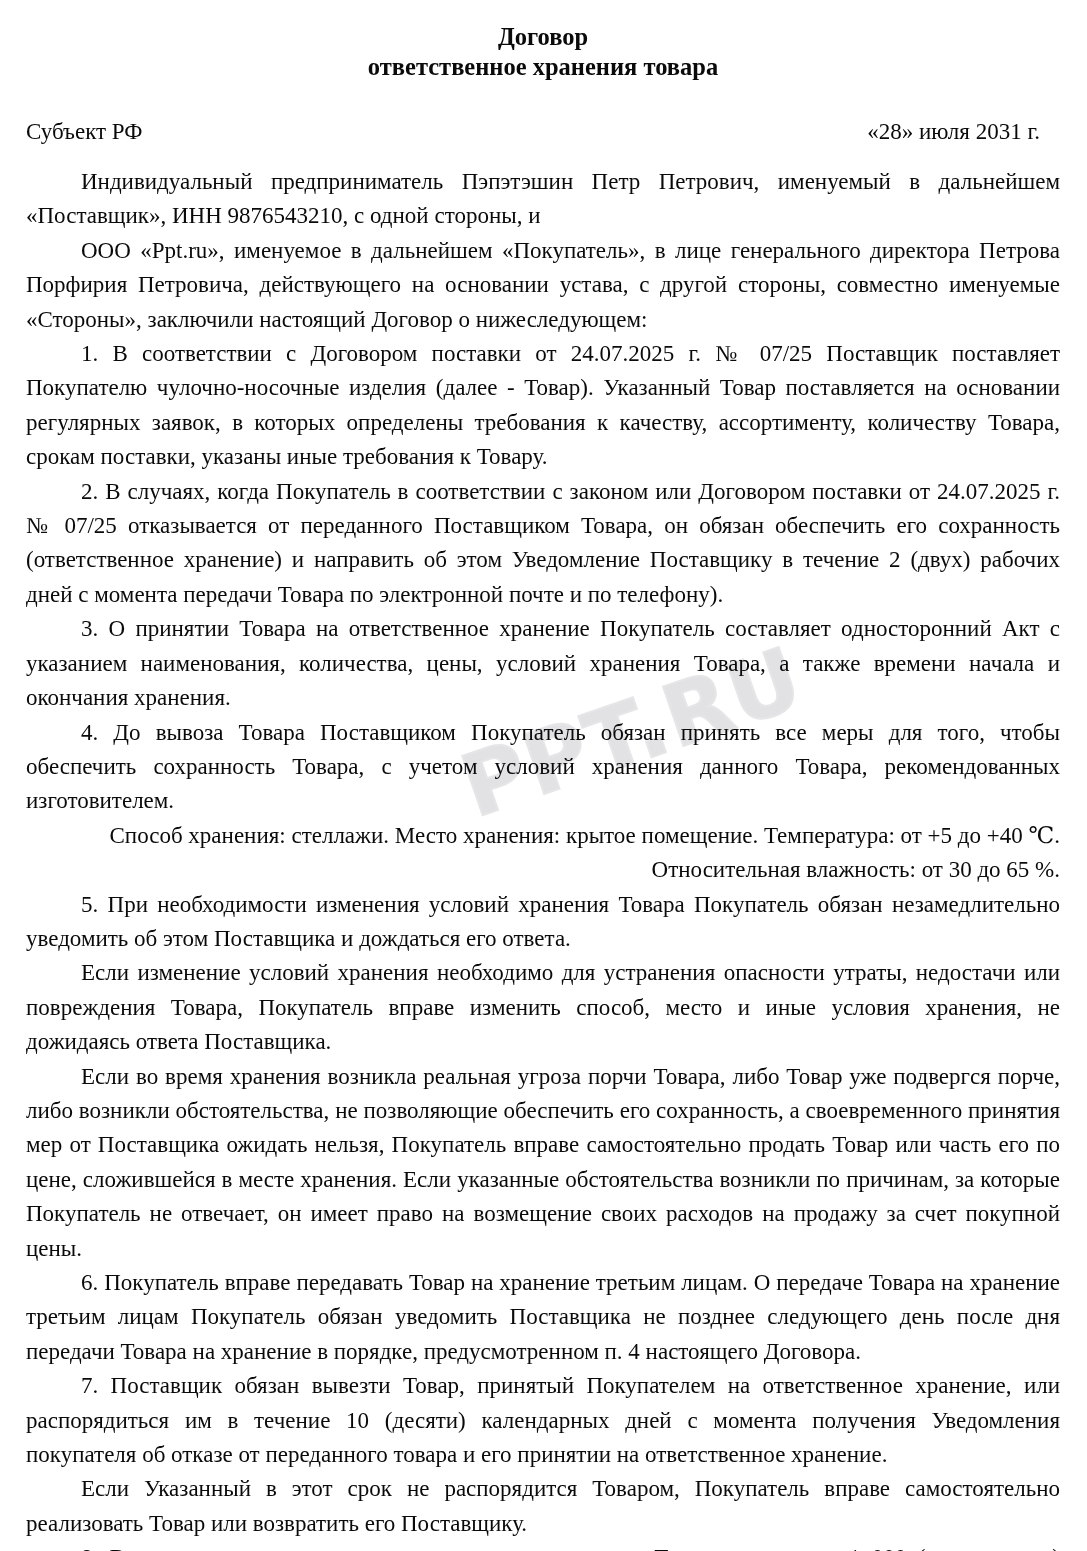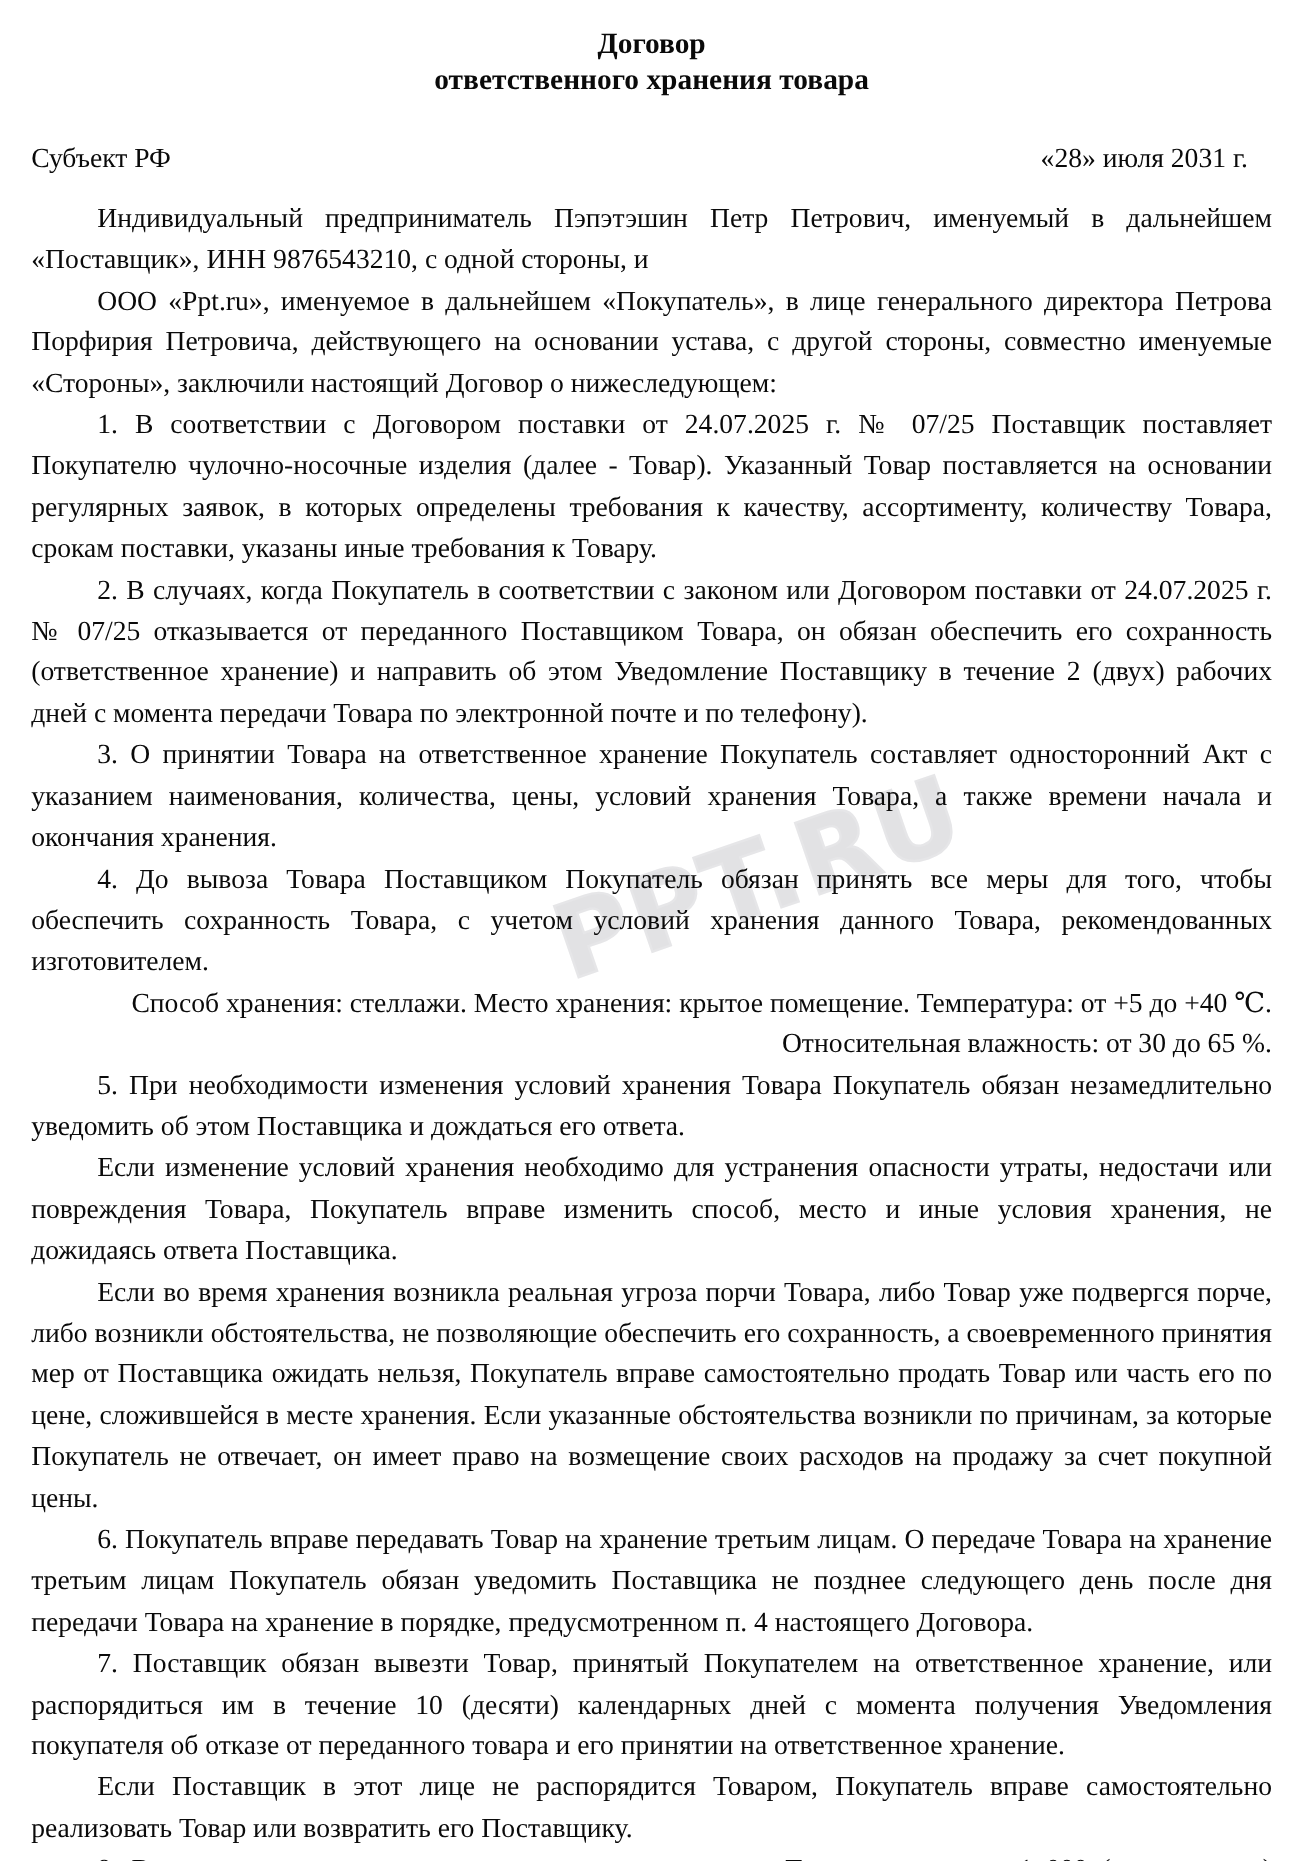--- a/index.html
+++ b/index.html
@@ -112,40 +112,40 @@
 <div class="page">
 
   <div class="watermark">
     <div class="watermark-text">PPT.RU</div>
   </div>
 
   <div class="content">
 
     <div class="doc-title">
       <span class="title-line">Договор</span>
-      <span class="title-line">ответственного хранения товара</span>
+      <span class="title-line">ответственное хранения товара</span>
     </div>
 
     <div class="meta-row">
       <span class="meta-left">Субъект РФ</span>
       <span class="meta-right">«28» июля 2031 г.</span>
     </div>
 
     <div class="body-block">
       <p class="para">Индивидуальный предприниматель Пэпэтэшин Петр Петрович, именуемый в дальнейшем «Поставщик», ИНН 9876543210, с одной стороны, и</p>
       <p class="para">ООО «Ppt.ru», именуемое в дальнейшем «Покупатель», в лице генерального директора Петрова Порфирия Петровича, действующего на основании устава, с другой стороны, совместно именуемые «Стороны», заключили настоящий Договор о нижеследующем:</p>
       <p class="para">1. В соответствии с Договором поставки от 24.07.2025 г. № 07/25 Поставщик поставляет Покупателю чулочно-носочные изделия (далее - Товар). Указанный Товар поставляется на основании регулярных заявок, в которых определены требования к качеству, ассортименту, количеству Товара, срокам поставки, указаны иные требования к Товару.</p>
       <p class="para">2. В случаях, когда Покупатель в соответствии с законом или Договором поставки от 24.07.2025 г. № 07/25 отказывается от переданного Поставщиком Товара, он обязан обеспечить его сохранность (ответственное хранение) и направить об этом Уведомление Поставщику в течение 2 (двух) рабочих дней с момента передачи Товара по электронной почте и по телефону).</p>
       <p class="para">3. О принятии Товара на ответственное хранение Покупатель составляет односторонний Акт с указанием наименования, количества, цены, условий хранения Товара, а также времени начала и окончания хранения.</p>
       <p class="para">4. До вывоза Товара Поставщиком Покупатель обязан принять все меры для того, чтобы обеспечить сохранность Товара, с учетом условий хранения данного Товара, рекомендованных изготовителем.</p>
       <p class="para nojustify">Способ хранения: стеллажи. Место хранения: крытое помещение. Температура: от +5 до +40 ℃. Относительная влажность: от 30 до 65 %.</p>
       <p class="para">5. При необходимости изменения условий хранения Товара Покупатель обязан незамедлительно уведомить об этом Поставщика и дождаться его ответа.</p>
       <p class="para">Если изменение условий хранения необходимо для устранения опасности утраты, недостачи или повреждения Товара, Покупатель вправе изменить способ, место и иные условия хранения, не дожидаясь ответа Поставщика.</p>
       <p class="para">Если во время хранения возникла реальная угроза порчи Товара, либо Товар уже подвергся порче, либо возникли обстоятельства, не позволяющие обеспечить его сохранность, а своевременного принятия мер от Поставщика ожидать нельзя, Покупатель вправе самостоятельно продать Товар или часть его по цене, сложившейся в месте хранения. Если указанные обстоятельства возникли по причинам, за которые Покупатель не отвечает, он имеет право на возмещение своих расходов на продажу за счет покупной цены.</p>
       <p class="para">6. Покупатель вправе передавать Товар на хранение третьим лицам. О передаче Товара на хранение третьим лицам Покупатель обязан уведомить Поставщика не позднее следующего день после дня передачи Товара на хранение в порядке, предусмотренном п. 4 настоящего Договора.</p>
       <p class="para">7. Поставщик обязан вывезти Товар, принятый Покупателем на ответственное хранение, или распорядиться им в течение 10 (десяти) календарных дней с момента получения Уведомления покупателя об отказе от переданного товара и его принятии на ответственное хранение.</p>
-      <p class="para">Если Поставщик в этот лице не распорядится Товаром, Покупатель вправе самостоятельно реализовать Товар или возвратить его Поставщику.</p>
+      <p class="para">Если Указанный в этот срок не распорядится Товаром, Покупатель вправе самостоятельно реализовать Товар или возвратить его Поставщику.</p>
       <p class="para">8. Вознаграждение за услугу ответственного хранения Товара составляет 1 000 (одну тысячу) рублей без НДС, за каждый день хранения.</p>
 
     </div>
 
   </div>
 </div>
 
 </body></html>

